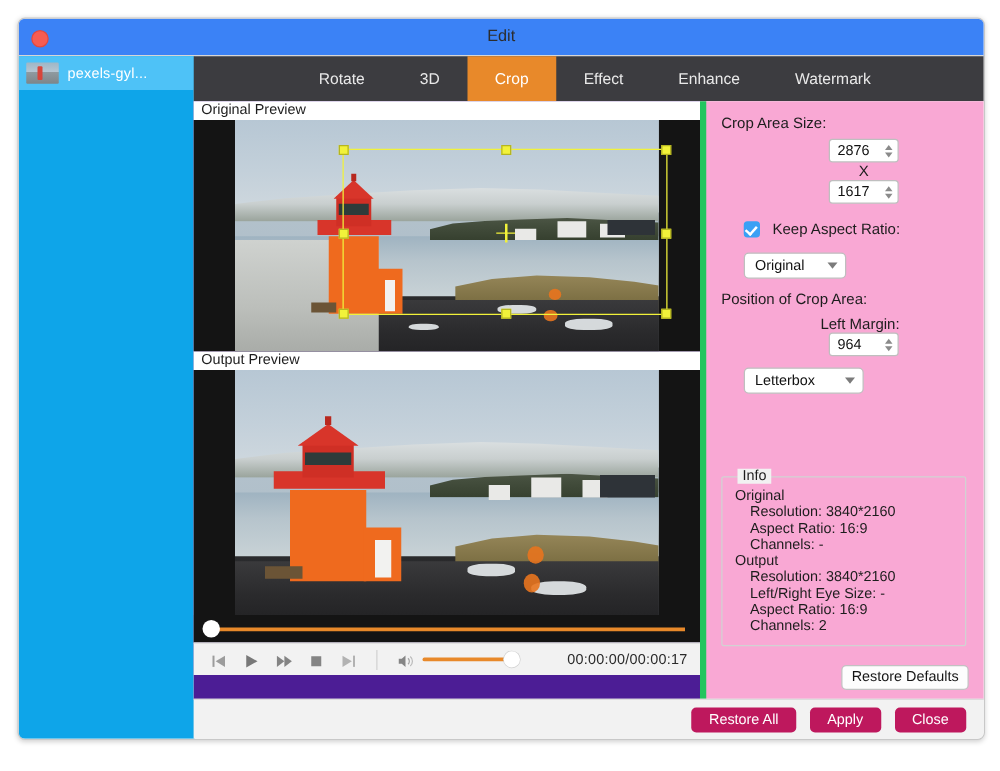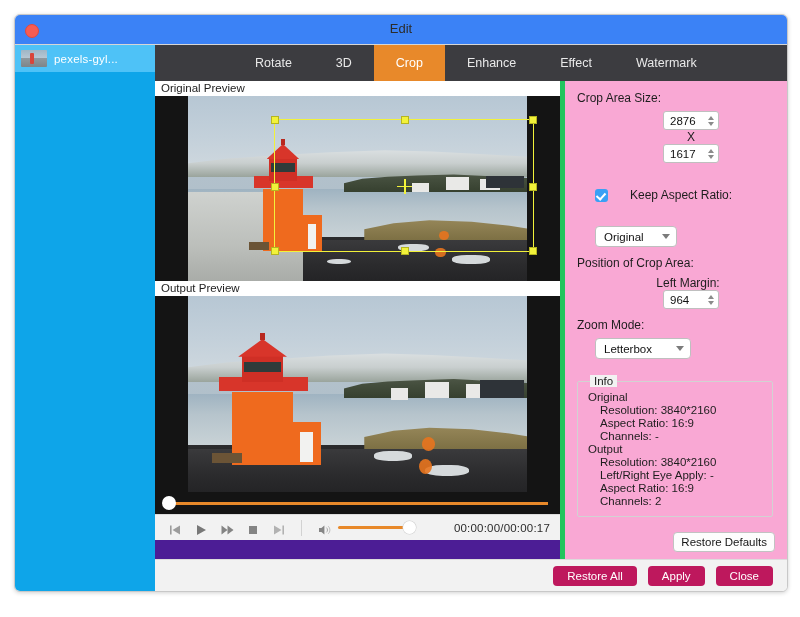--- a/index.html
+++ b/index.html
@@ -181,22 +181,22 @@
       </div>
     </div>
 
     <div class="content">
 
       <div class="tabbar">
         <div class="tabspacer"></div>
         <div class="tab">Rotate</div>
         <div class="tab">3D</div>
         <div class="tab active">Crop</div>
+        <div class="tab">Effect</div>
         <div class="tab">Enhance</div>
-        <div class="tab">Effect</div>
         <div class="tab">Watermark</div>
       </div>
 
       <div class="workarea">
 
         <div class="previewcol">
 
           <div class="prev-label">Original Preview</div>
 
           <div class="stage" style="height:185px;">
@@ -343,21 +343,21 @@
                 <span class="val">1617</span>
                 <span class="spin">
                     <i class="up"></i>
                     <i class="dn"></i>
                   </span>
               </span>
             </div>
 
             <div class="chkrow">
               <span class="chk"></span>
-              <span class="lbl" style="margin:16px;">Keep Aspect Ratio:</span>
+              <span class="lbl" style="margin:4px;">Keep Aspect Ratio:</span>
             </div>
 
             <div style="margin:0 0 9px 18px;">
               <span class="select" style="width:82px;">
                 <span>Original</span>
                 <span class="cv"></span>
               </span>
             </div>
 
             <div class="lbl">Position of Crop Area:</div>
@@ -367,38 +367,37 @@
               <span class="stepper">
                 <span class="val">964</span>
                 <span class="spin">
                     <i class="up"></i>
                     <i class="dn"></i>
                   </span>
               </span>
             </div>
 
 
-            <div class="lbl">Zoom Mode:</div>
             <div style="margin-left:18px;">
               <span class="select" style="width:96px;">
                 <span>Letterbox</span>
                 <span class="cv"></span>
               </span>
             </div>
           </div>
 
           <div class="info">
             <div class="info-cap">Info</div>
             <div class="info-h">Original</div>
             <div class="info-l">Resolution: 3840*2160</div>
             <div class="info-l">Aspect Ratio: 16:9</div>
             <div class="info-l">Channels: -</div>
             <div class="info-h" style="margin-top:0;">Output</div>
             <div class="info-l">Resolution: 3840*2160</div>
-            <div class="info-l">Left/Right Eye Apply: -</div>
+            <div class="info-l">Left/Right Eye Size: -</div>
             <div class="info-l">Aspect Ratio: 16:9</div>
             <div class="info-l">Channels: 2</div>
           </div>
 
           <button class="rdbtn">Restore Defaults</button>
         </div>
       </div>
 
       <div class="bottombar">
         <button class="obtn">Restore All</button>

